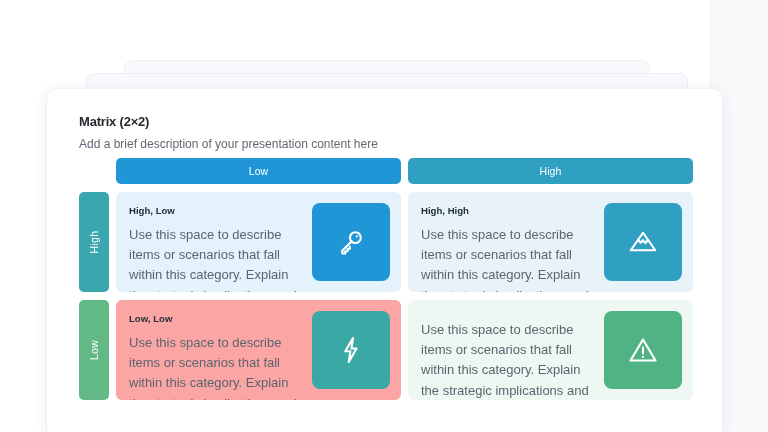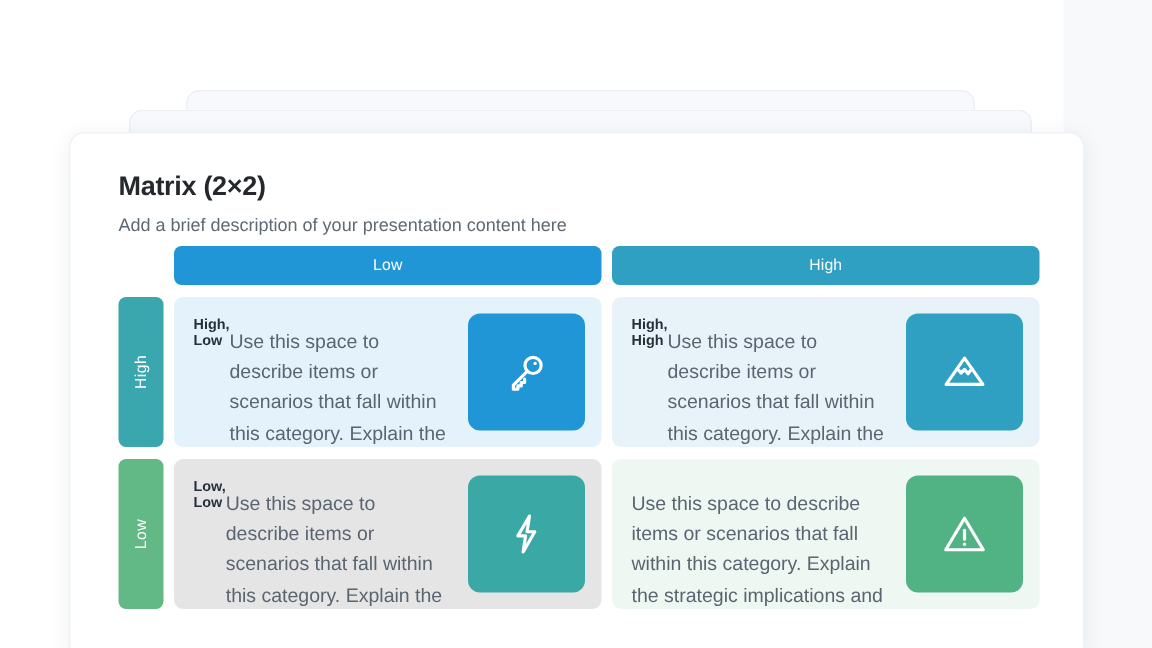--- a/index.html
+++ b/index.html
@@ -47,21 +47,21 @@
     left: 46px; top: 88px;
     width: 677px; height: 352px;
     background: #ffffff;
     border-radius: 10px;
     border: 1px solid #eef1f5;
     box-shadow: 0 2px 14px rgba(30, 45, 70, 0.07);
     padding: 25px 32px 0 32px;
   }
 
   .slide-title {
-    font-size: 18px;
+    font-size: 13px;
     font-weight: bold;
     color: #25292e;
     letter-spacing: -0.2px;
     line-height: 1.2;
   }
 
   .slide-subtitle {
     margin-top: 7px;
     font-size: 12px;
     color: #5f6973;
@@ -113,21 +113,21 @@
     align-items: stretch;
     padding: 11px 11px 11px 13px;
     overflow: hidden;
   }
 
   .quad-text {
     flex: 1;
     min-width: 0;
     padding-right: 10px;
     display: flex;
-    flex-direction: row;
+    flex-direction: column;
   }
 
   .quad-label {
     font-size: 9.6px;
     font-weight: bold;
     color: #24303b;
     margin-top: 2px;
   }
 
   .quad-body {
@@ -206,21 +206,21 @@
           <path d="M2.2 18.6 L12 4.6 L21.8 18.6 Z"></path>
           <path d="M8.1 10.2 L10.2 12.6 L12 10.6 L13.9 12.9 L15.9 10.2"></path>
         </svg>
       </div>
     </div>
 
     <div class="row-header" id="row-1" style="background: rgb(98, 185, 133);">
       <span>Low</span>
     </div>
 
-    <div class="quad" id="quad-2" style="background: #e5e5e5;">
+    <div class="quad" id="quad-2" style="background: #fca5a5;">
       <div class="quad-text">
         <div class="quad-label">Low, Low</div>
         <div class="quad-body">Use this space to describe items or scenarios that fall within this category. Explain the strategic implications and recommended actions for elements positioned in this quadrant.</div>
       </div>
       <div class="quad-icon" id="icon-2" style="background: rgb(58, 169, 165);">
         <svg viewBox="0 0 24 24" fill="none" stroke="#ffffff" stroke-width="1.7" stroke-linecap="round" stroke-linejoin="round">
           <path d="M13.6 2.4 L7.4 13.0 L11.5 13.0 L10.2 21.6 L16.4 10.8 L12.3 10.8 Z"></path>
         </svg>
       </div>
     </div>

